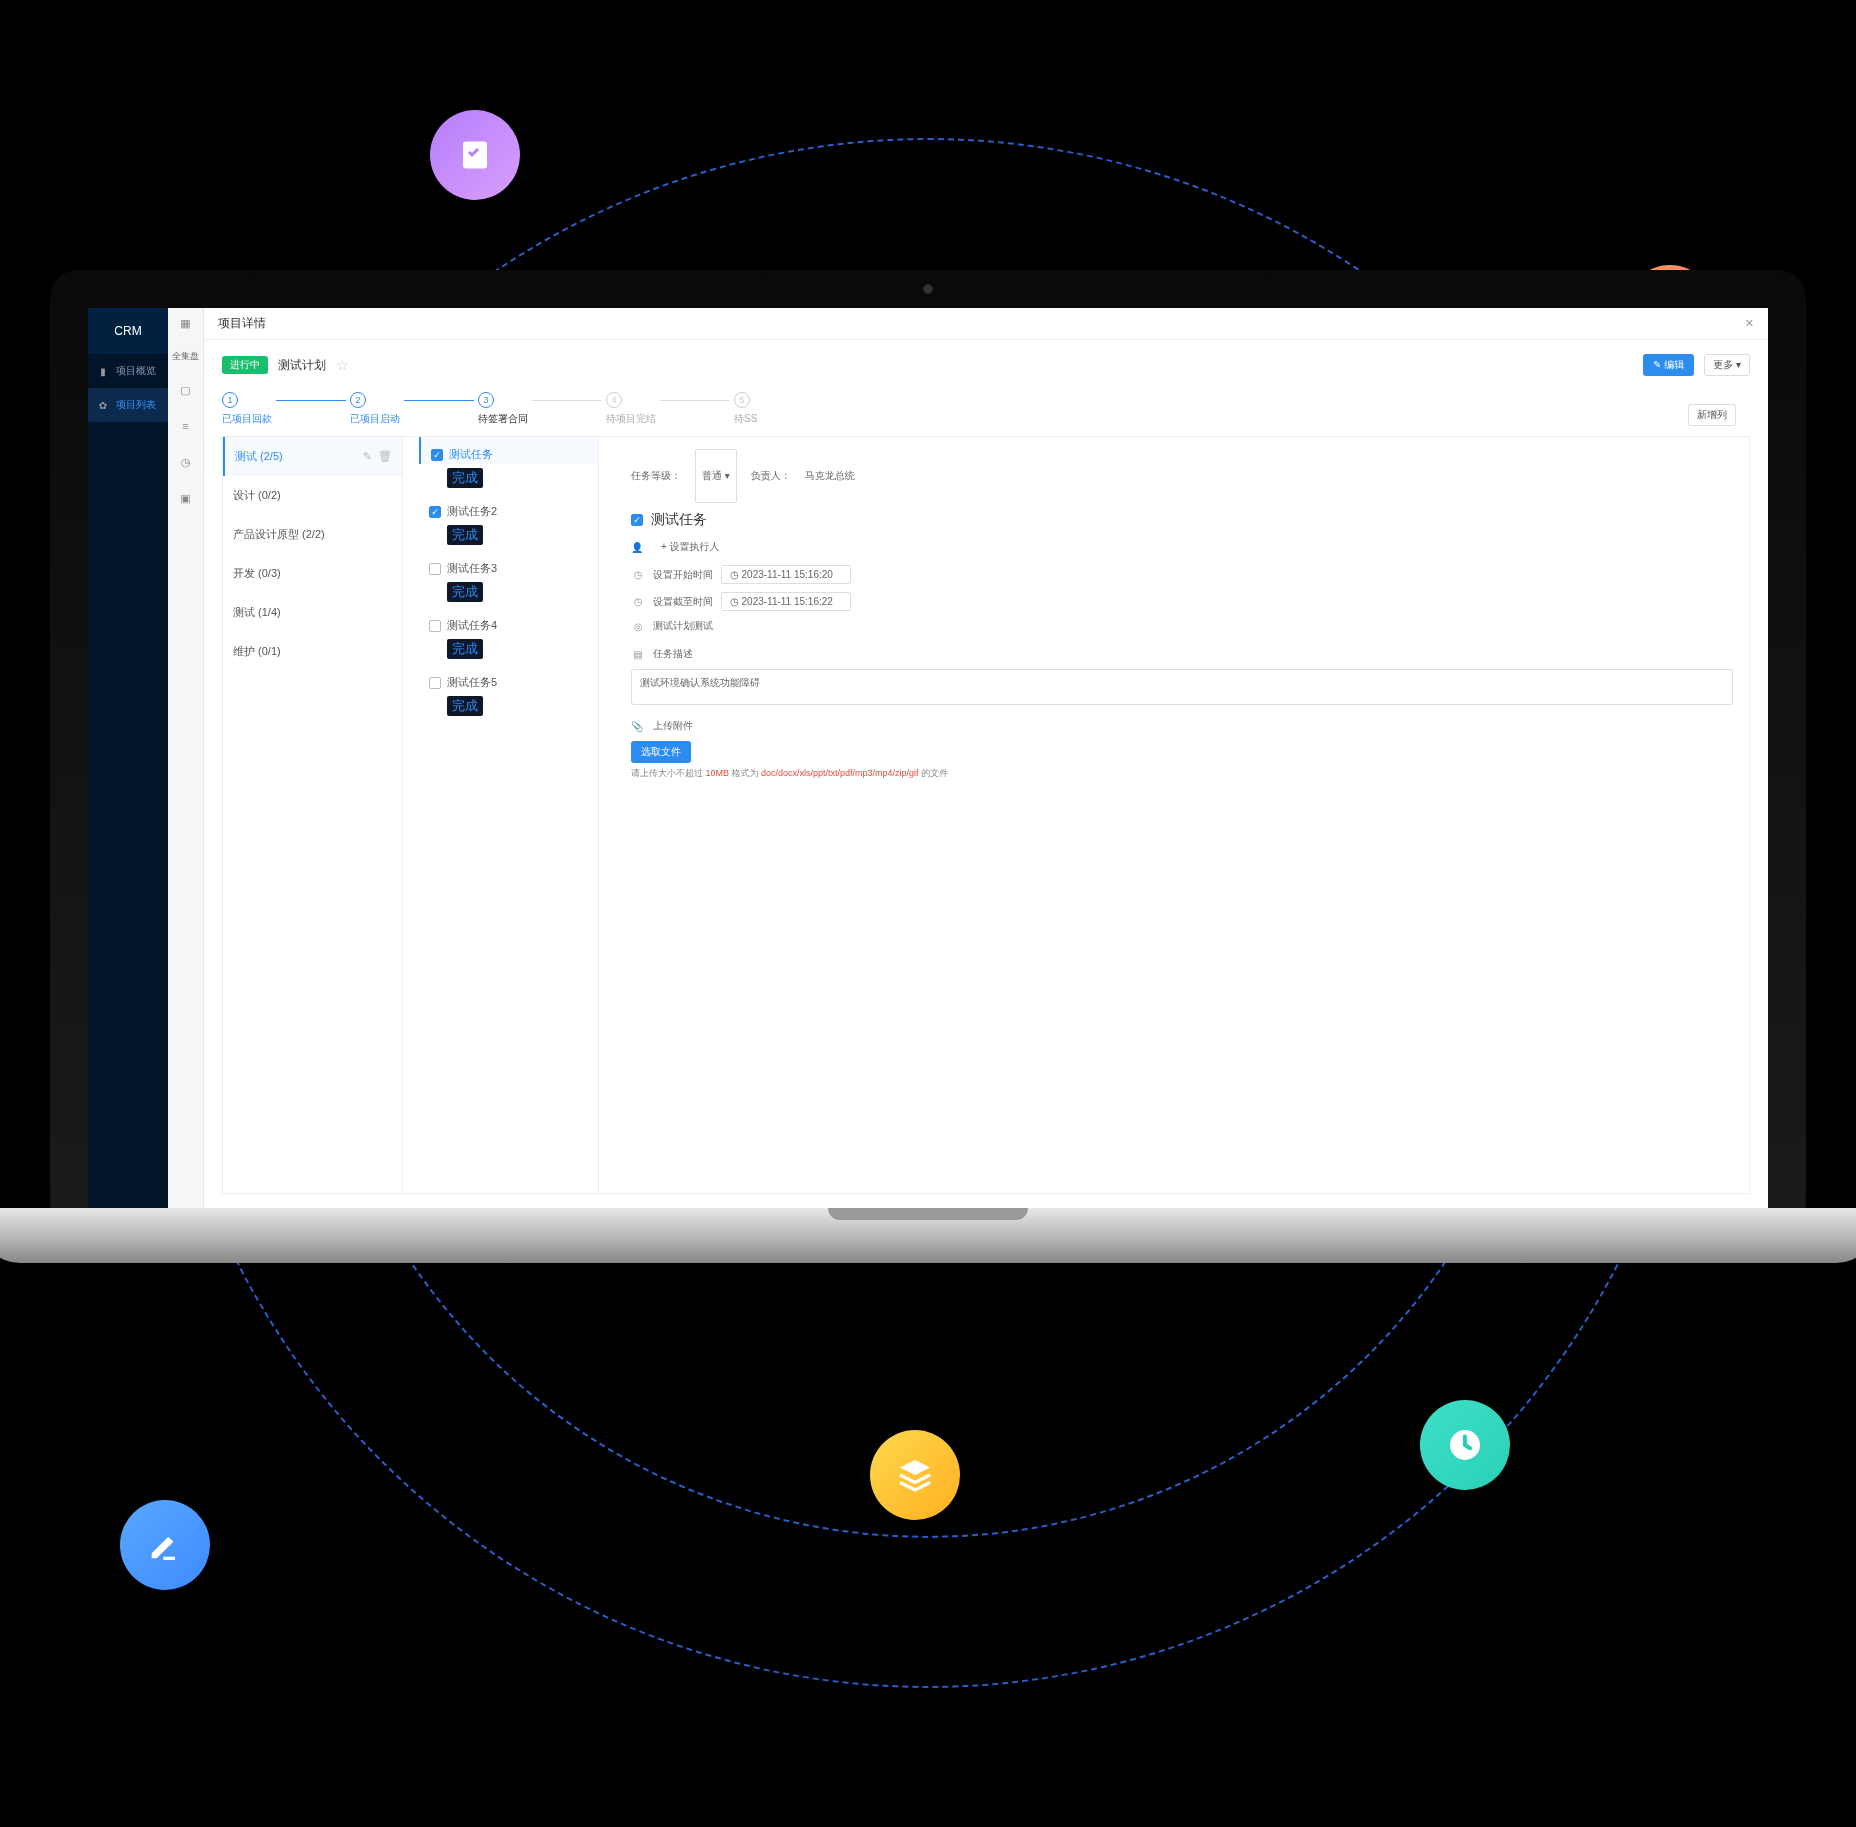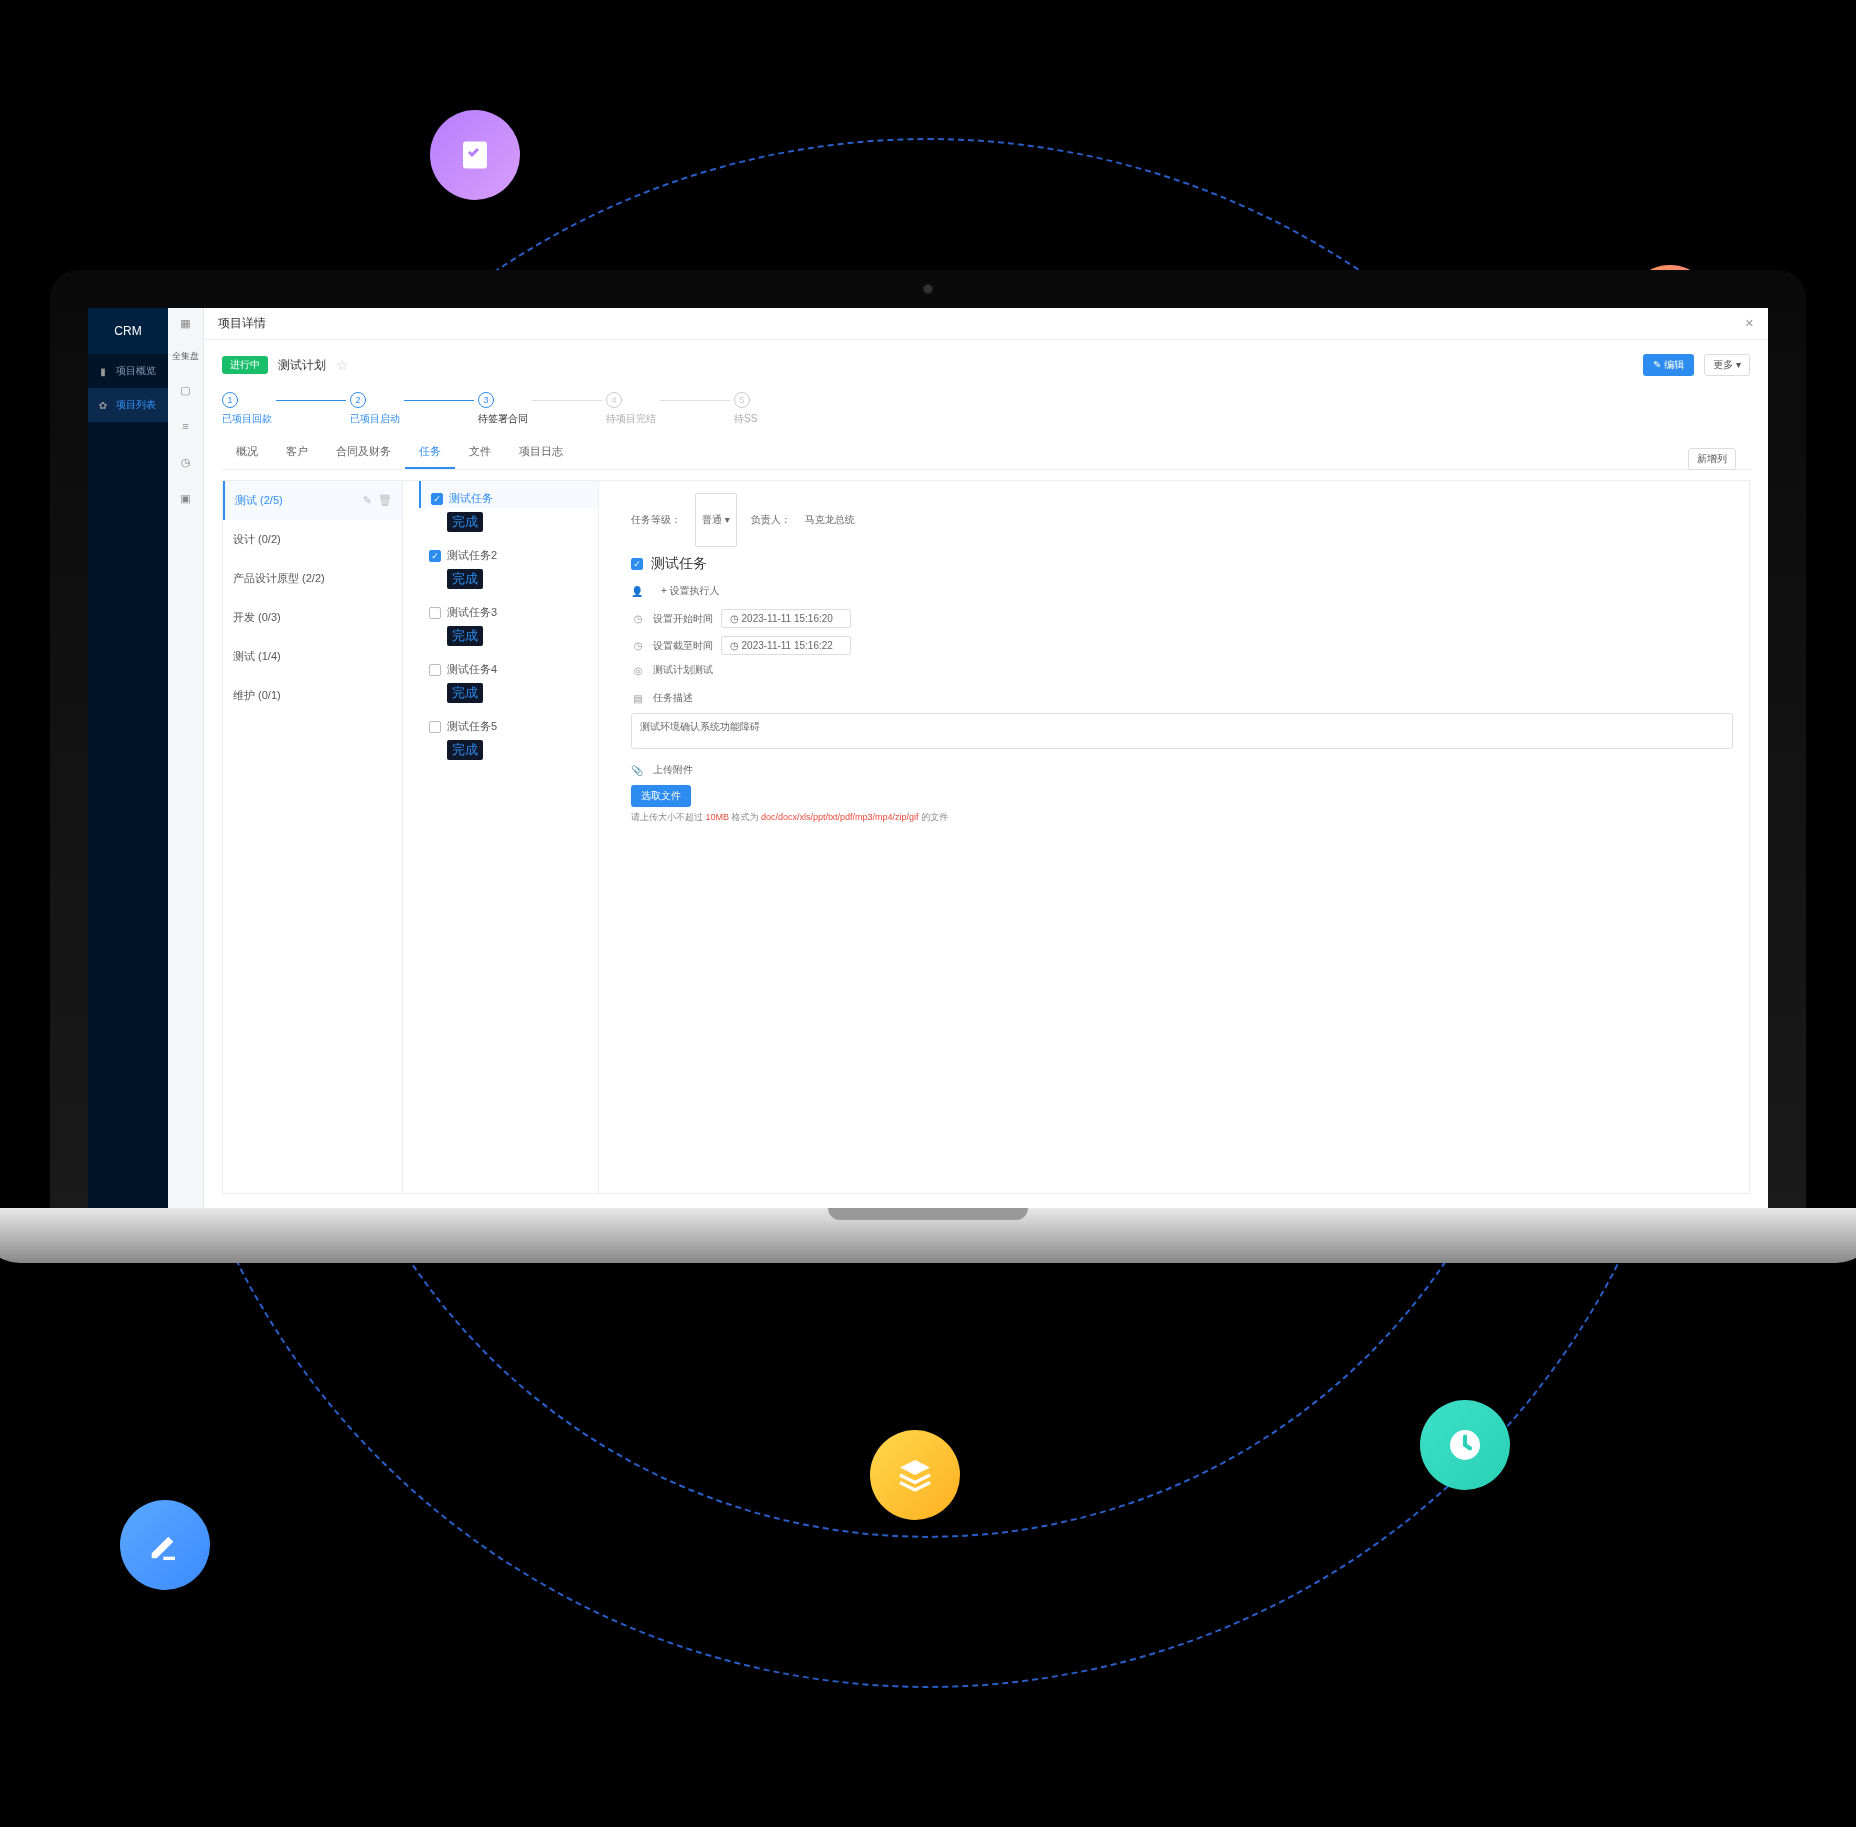--- a/index.html
+++ b/index.html
@@ -186,28 +186,20 @@
                 </div>
               <div class="step-line" style="background:#ddd"></div>
               <div class="step inactive">
                   <div class="step-node">
                     <span>5</span>
                   </div>
                   <div class="step-label">待SS</div>
                 </div>
             </div>
 
-            <div class="tabs">
-              <div class="tab">概况</div>
-              <div class="tab">客户</div>
-              <div class="tab">合同及财务</div>
-              <div class="tab active">任务</div>
-              <div class="tab">文件</div>
-              <div class="tab">项目日志</div>
-            </div>
 
             <div style="position:relative;flex:1;display:flex">
               <button class="btn-white newcol-btn">新增列</button>
               <div class="body3col">
                 <div class="col1">
                   <div class="category sel">
                       <span>测试  (2/5)</span>
                       <span class="act">
                         <span>✎</span>
                         <span>🗑</span>

